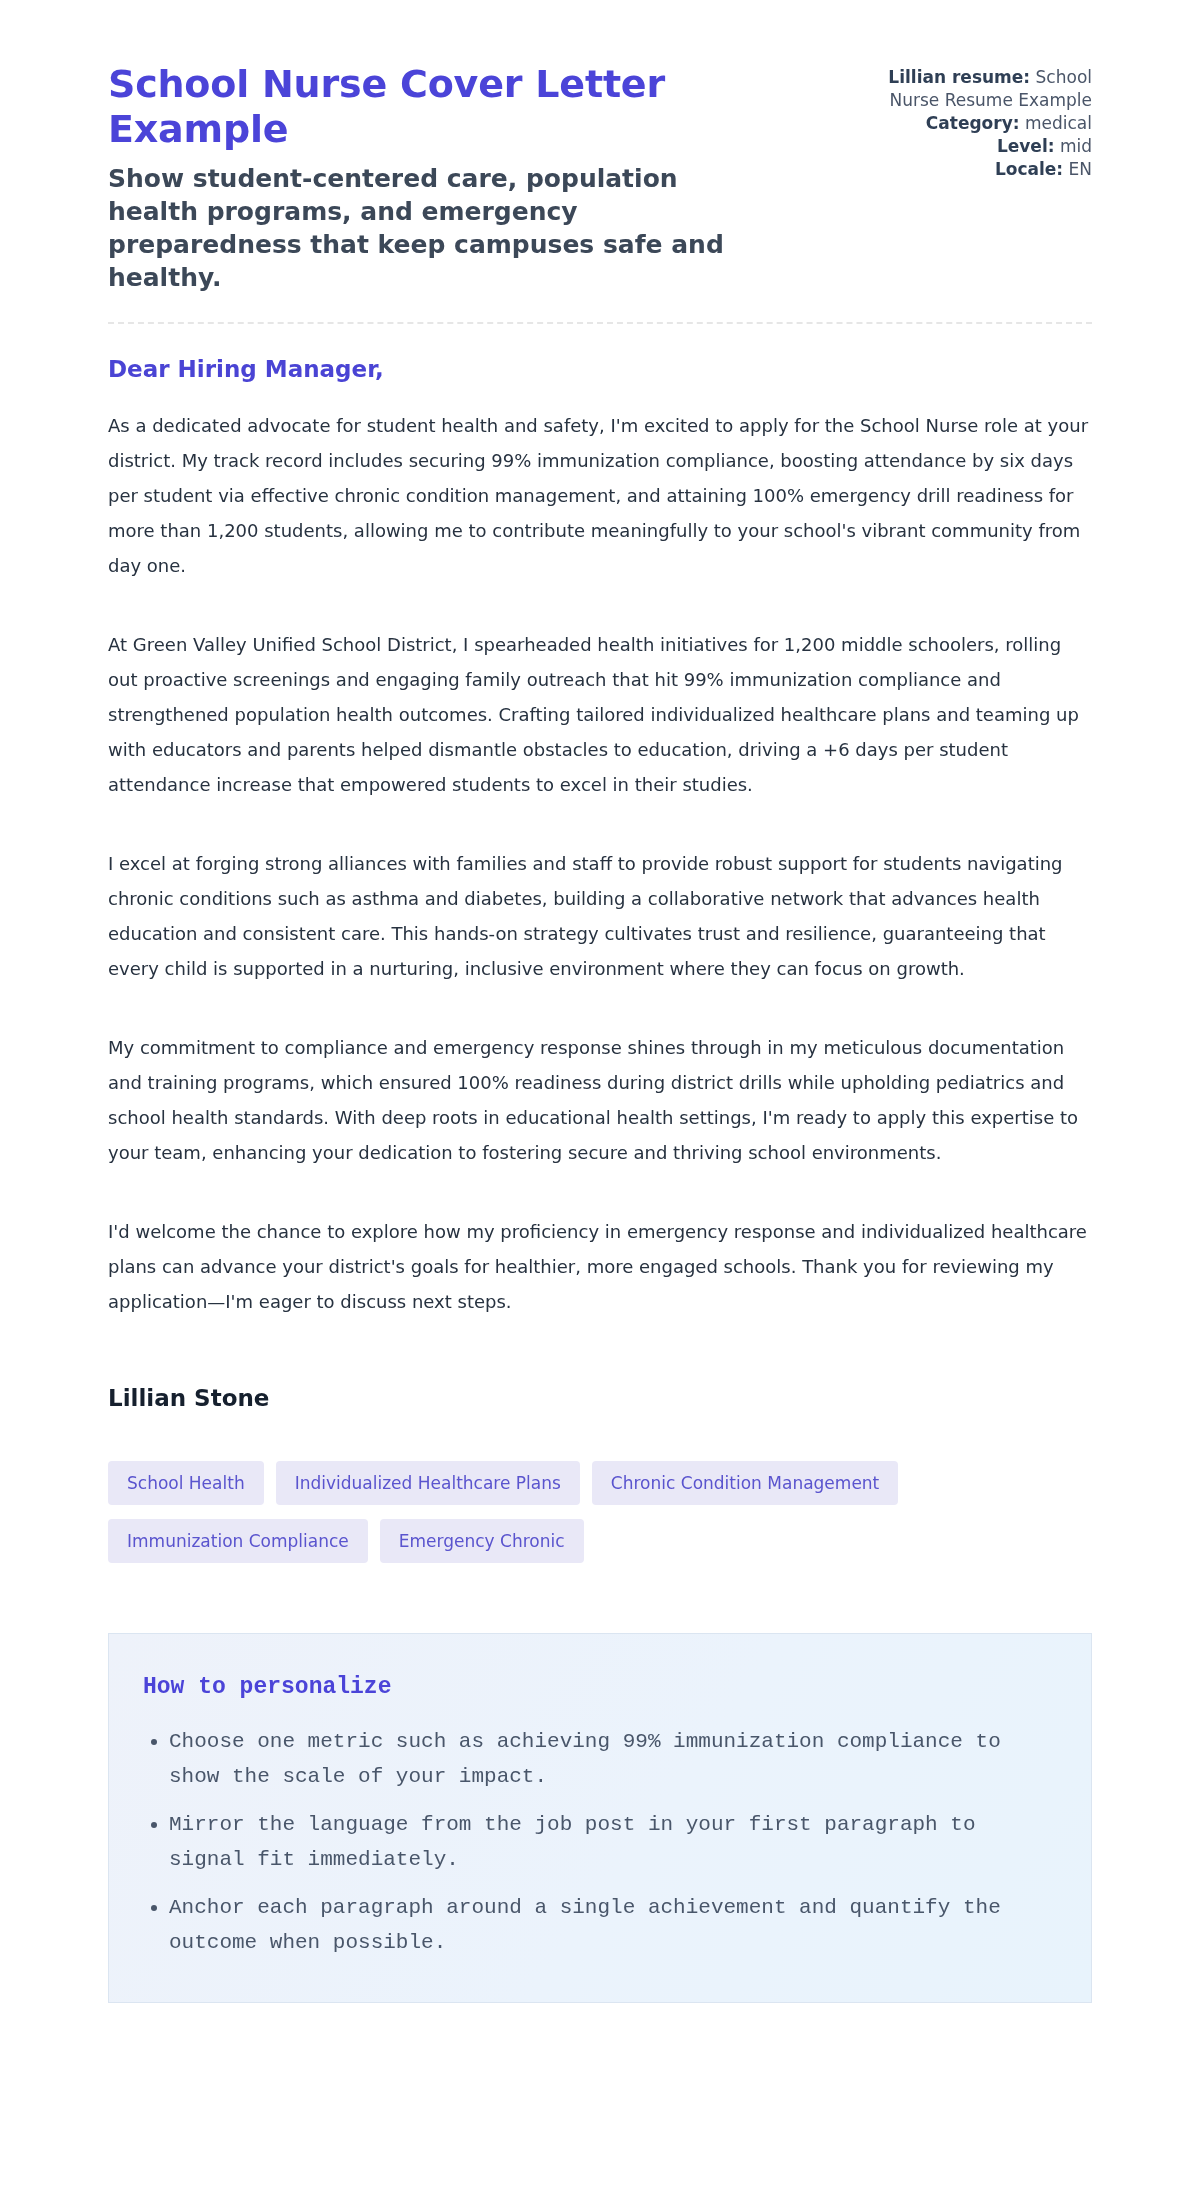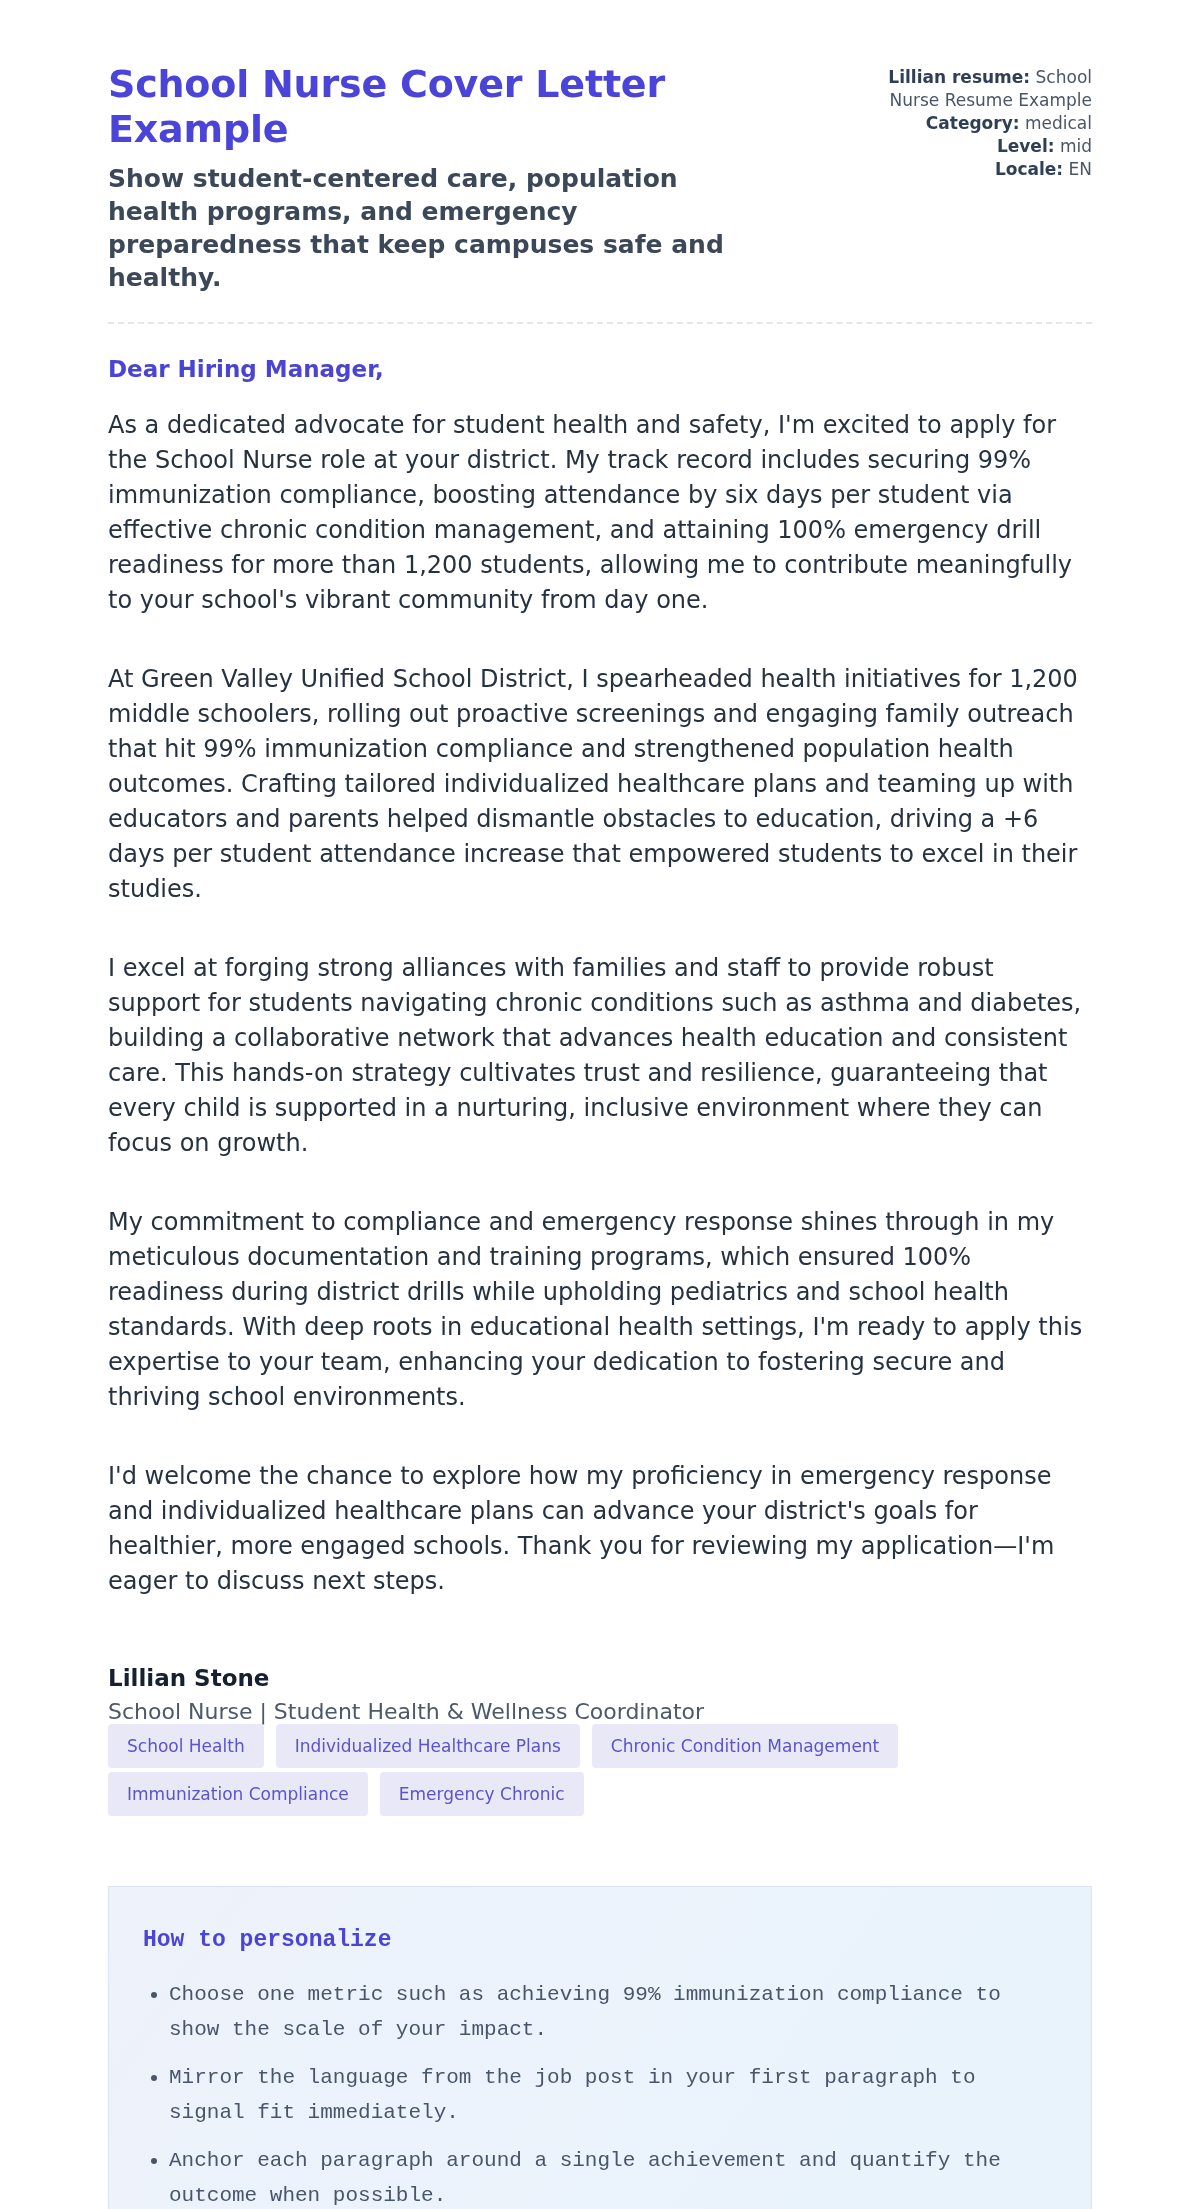--- a/index.html
+++ b/index.html
@@ -65,44 +65,45 @@
   
   .letter { margin-top: 32px; }
   .greeting {
     margin: 0 0 26px 0;
     font-size: 23px;
     font-weight: bold;
     color: #4a44d4;
   }
   .letter p.body-para {
     margin: 0 0 44px 0;
-    font-size: 24px;
+    font-size: 18px;
     line-height: 35px;
     color: #273240;
   }
   .letter p.body-para:last-of-type { margin-bottom: 0; }
 
   .signature { margin-top: 66px; }
   .signature-name {
     margin: 0;
     font-size: 23px;
     font-weight: bold;
     color: #16202e;
   }
   .signature-role {
     margin: 8px 0 0 0;
     font-size: 22px;
     color: #4e5968;
   }
 
   
   .tags {
+    margin-top: 50px;
     display: flex;
     flex-wrap: wrap;
-    gap: 4px 12px;
+    gap: 14px 12px;
     max-width: 900px;
   }
   .tag {
     display: inline-block;
     background: #e9e8f7;
     color: #5a54ce;
     font-size: 17px;
     line-height: 22px;
     padding: 11px 19px;
     border-radius: 4px;
@@ -161,21 +162,20 @@
   <div class="letter">
     <p class="greeting">Dear Hiring Manager,</p>
     <p class="body-para">As a dedicated advocate for student health and safety, I'm excited to apply for the School Nurse role at your district. My track record includes securing 99% immunization compliance, boosting attendance by six days per student via effective chronic condition management, and attaining 100% emergency drill readiness for more than 1,200 students, allowing me to contribute meaningfully to your school's vibrant community from day one.</p>
     <p class="body-para">At Green Valley Unified School District, I spearheaded health initiatives for 1,200 middle schoolers, rolling out proactive screenings and engaging family outreach that hit 99% immunization compliance and strengthened population health outcomes. Crafting tailored individualized healthcare plans and teaming up with educators and parents helped dismantle obstacles to education, driving a +6 days per student attendance increase that empowered students to excel in their studies.</p>
     <p class="body-para">I excel at forging strong alliances with families and staff to provide robust support for students navigating chronic conditions such as asthma and diabetes, building a collaborative network that advances health education and consistent care. This hands-on strategy cultivates trust and resilience, guaranteeing that every child is supported in a nurturing, inclusive environment where they can focus on growth.</p>
     <p class="body-para">My commitment to compliance and emergency response shines through in my meticulous documentation and training programs, which ensured 100% readiness during district drills while upholding pediatrics and school health standards. With deep roots in educational health settings, I'm ready to apply this expertise to your team, enhancing your dedication to fostering secure and thriving school environments.</p>
     <p class="body-para">I'd welcome the chance to explore how my proficiency in emergency response and individualized healthcare plans can advance your district's goals for healthier, more engaged schools. Thank you for reviewing my application—I'm eager to discuss next steps.</p>
 
     <div class="signature">
       <p class="signature-name">Lillian Stone</p>
-      <p class="signature-role">School Nurse | Student Health &amp; Wellness Coordinator</p>
     </div>
   </div>
 
   <div class="tags">
     <span class="tag">School Health</span>
     <span class="tag">Individualized Healthcare Plans</span>
     <span class="tag">Chronic Condition Management</span>
     <span class="tag">Immunization Compliance</span>
     <span class="tag">Emergency Chronic</span>
   </div>

